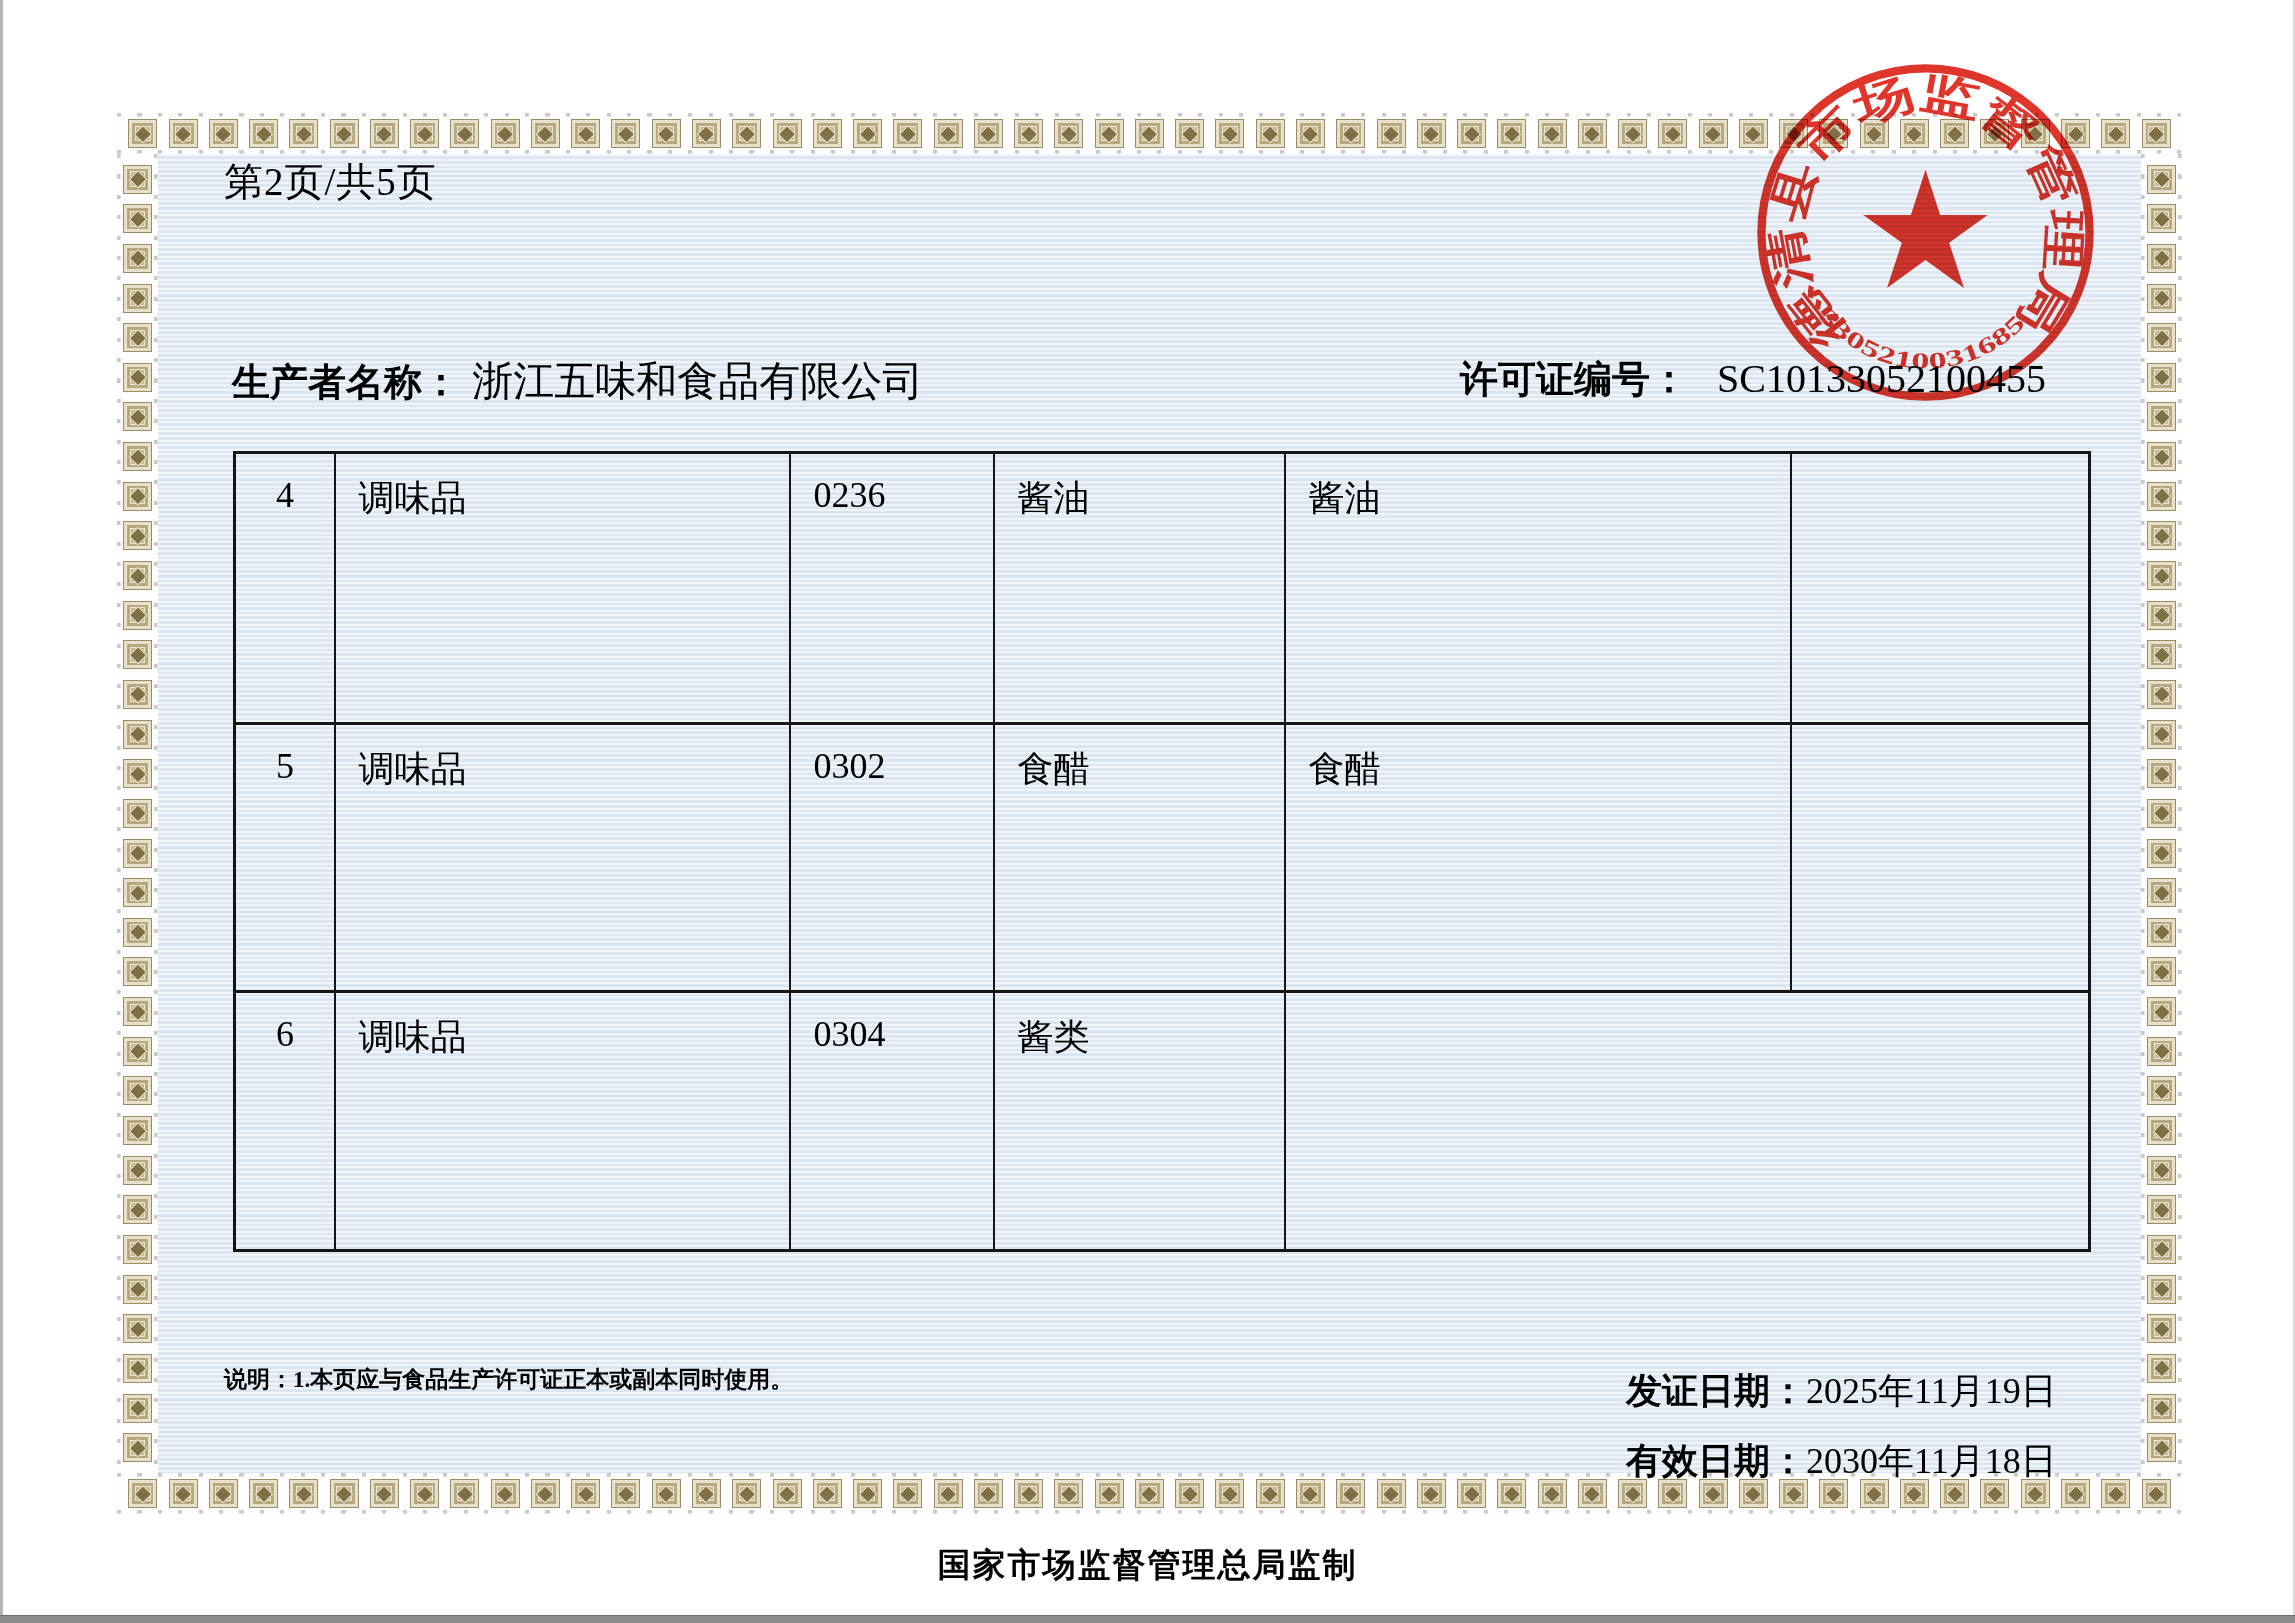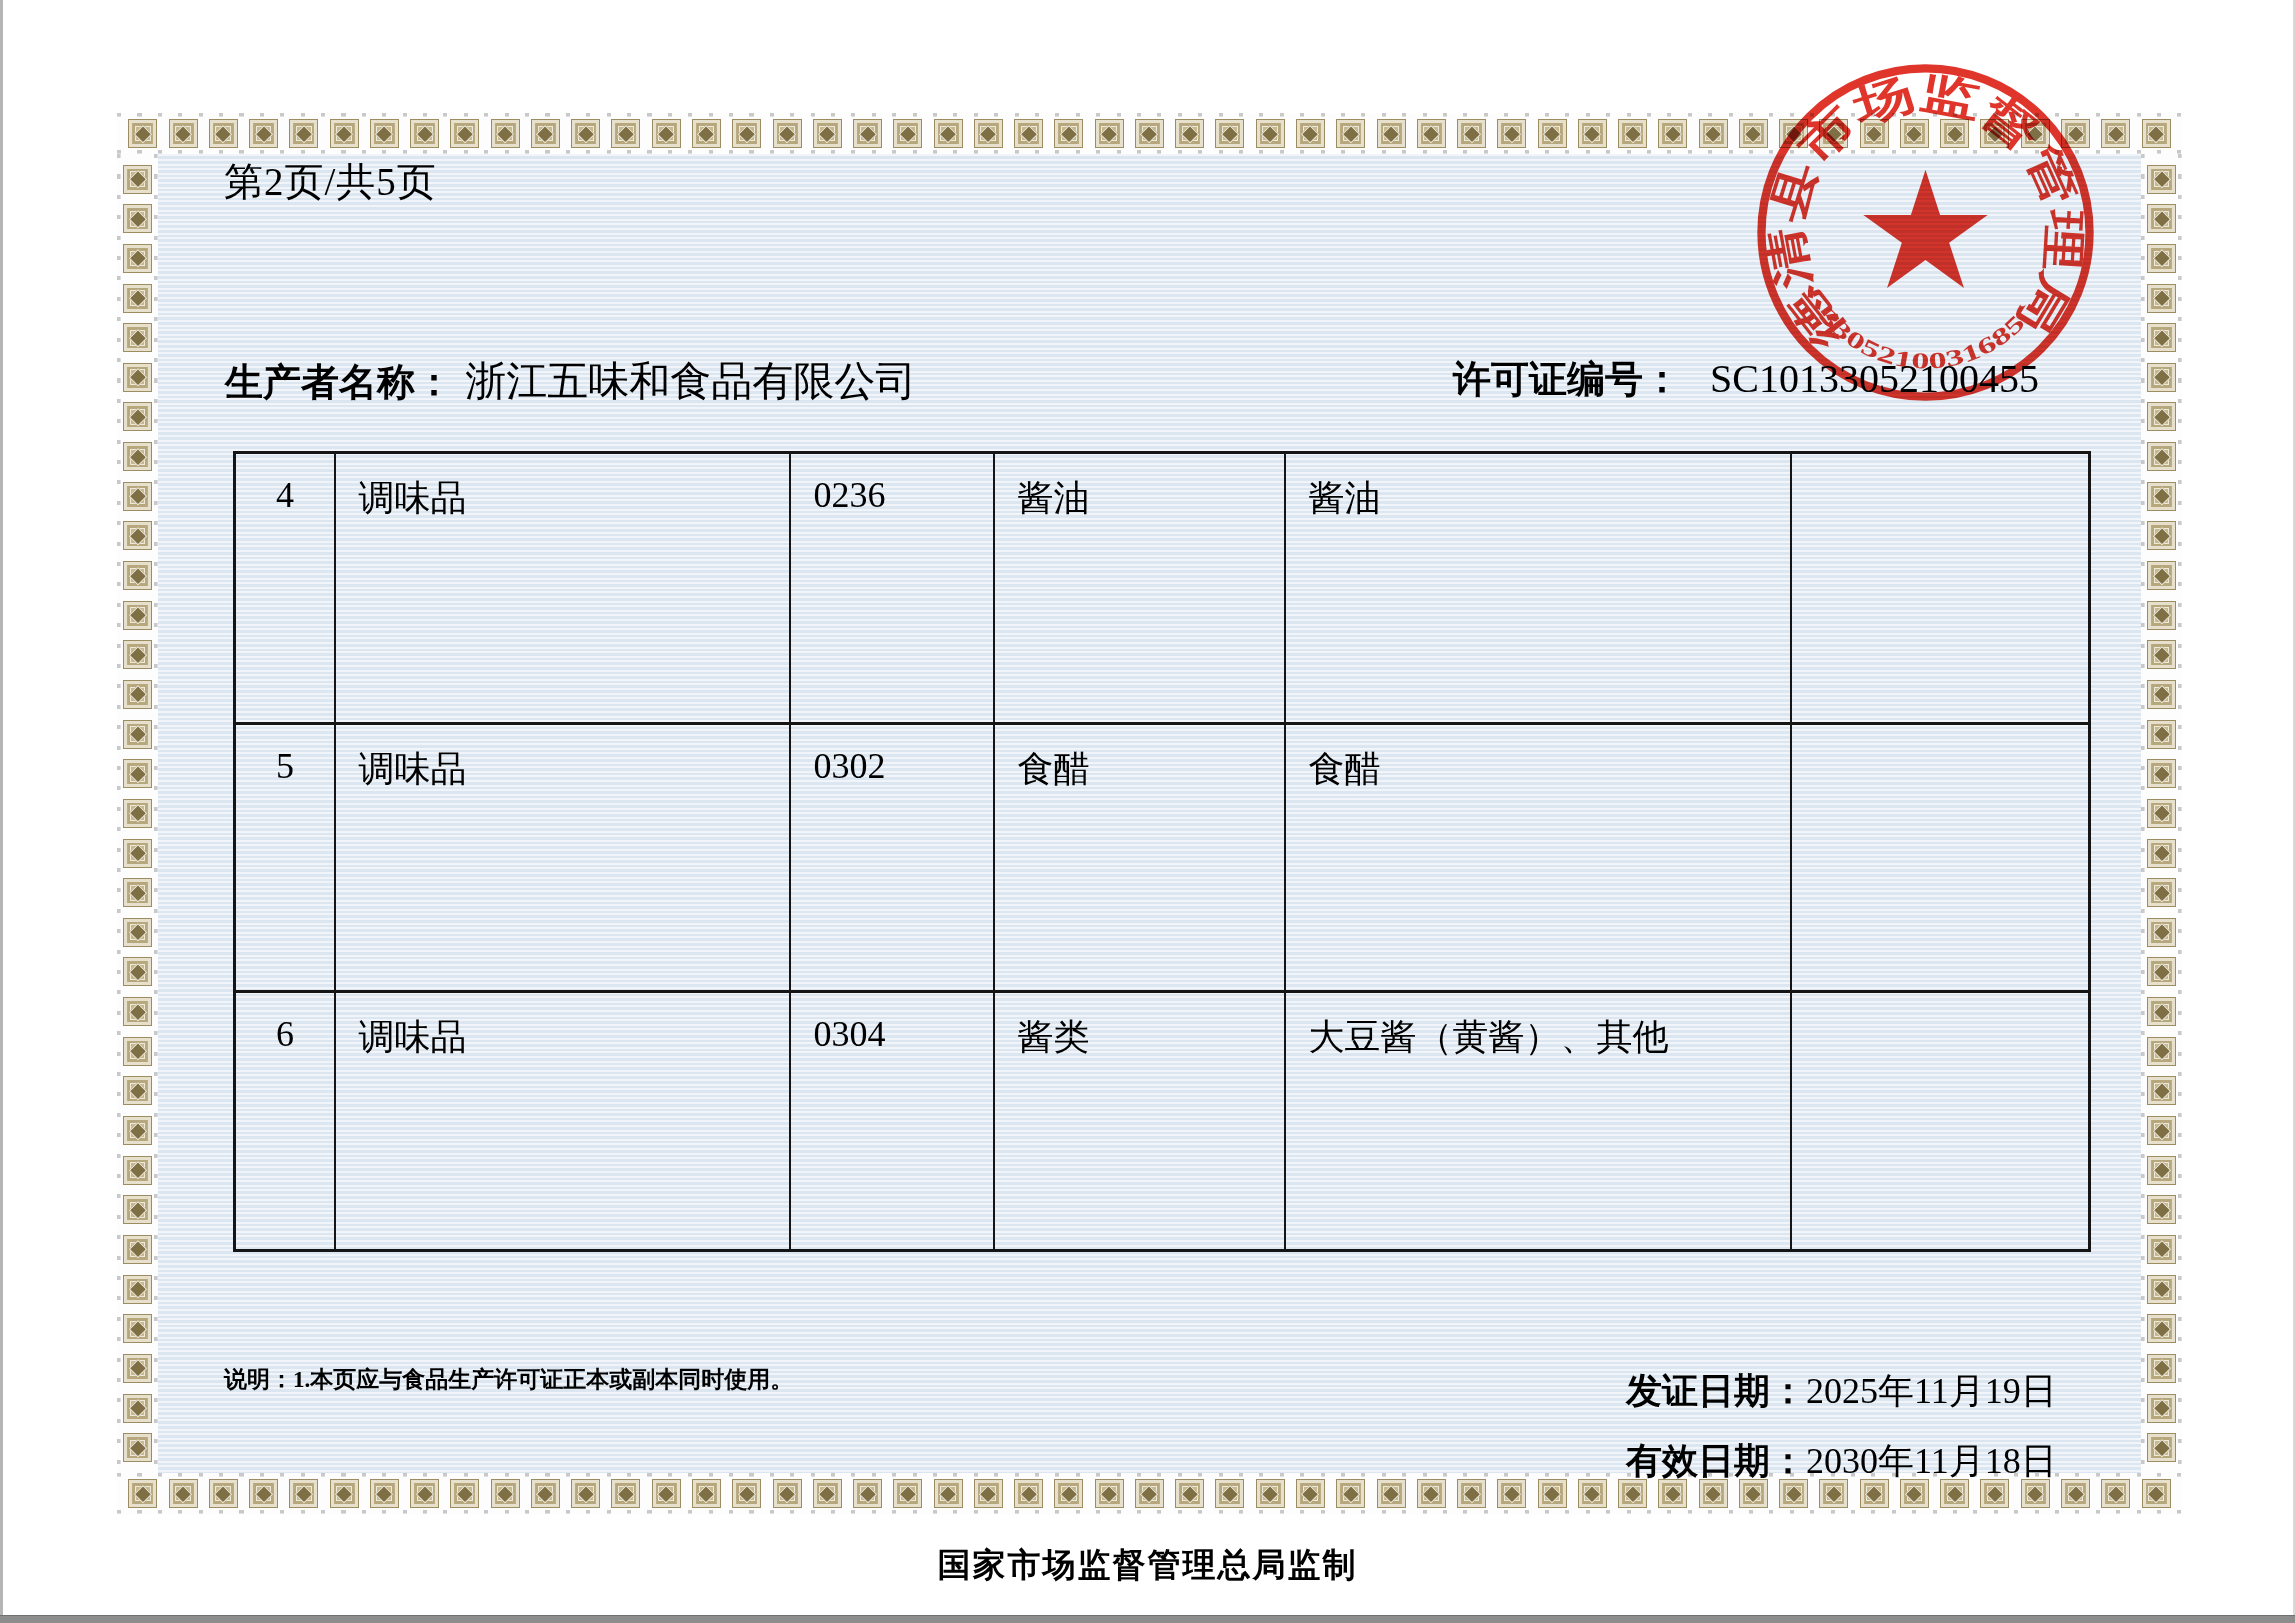--- a/index.html
+++ b/index.html
@@ -52,21 +52,21 @@
   .tile::after { content:''; position:absolute; left:50%; top:50%;
           width:10.7px; height:10.7px; transform:translate(-50%,-50%) rotate(45deg);
           background:#7f6f45; border:1.5px solid #f2edde; }
 
   
   .page-number { position:absolute; left:107px; top:42px; font-size:39px; letter-spacing:1px; }
 
   .doc-title { position:absolute; left:0; right:0; top:98px; text-align:center;
                font-size:101px; font-weight:bold; letter-spacing:10.2px; color:#c09f27; }
 
-  .info-row { position:absolute; left:1px; right:0; top:241px; height:46px; font-size:38px; }
+  .info-row { position:absolute; left:8px; right:0; top:241px; height:46px; font-size:38px; }
   .producer { position:absolute; left:107px; top:0; }
   .licenseno { position:absolute; left:1335px; top:0; }
   .lbl { font-weight:bold; }
   .producer .val { margin-left:12.3px; font-size:41px; }
   .licenseno .val { margin-left:29px; font-size:40px; }
 
   
   .table { position:absolute; left:116px; top:338px; width:1858px; border:3.6px solid #151515; }
   .trow { display:grid; grid-template-columns:100px 455px 204px 291px 506px 294px; }
   .trow.head { height:76px; border-bottom:4.6px solid #151515; }
@@ -306,21 +306,20 @@
       <div class="tcell">0302</div>
       <div class="tcell">食醋</div>
       <div class="tcell">食醋</div>
       <div class="tcell"></div>
     </div>
     <div class="trow r2">
       <div class="tcell cno">6</div>
       <div class="tcell">调味品</div>
       <div class="tcell">0304</div>
       <div class="tcell">酱类</div>
-      <div class="tcell">大豆酱（黄酱）、其他</div>
       <div class="tcell"></div>
     </div>
   </div>
 
   <div class="notes">
     <span class="lbl">说明：</span>
     <span>
       <div>1.本页应与食品生产许可证正本或副本同时使用。</div>
     </span>
   </div>

